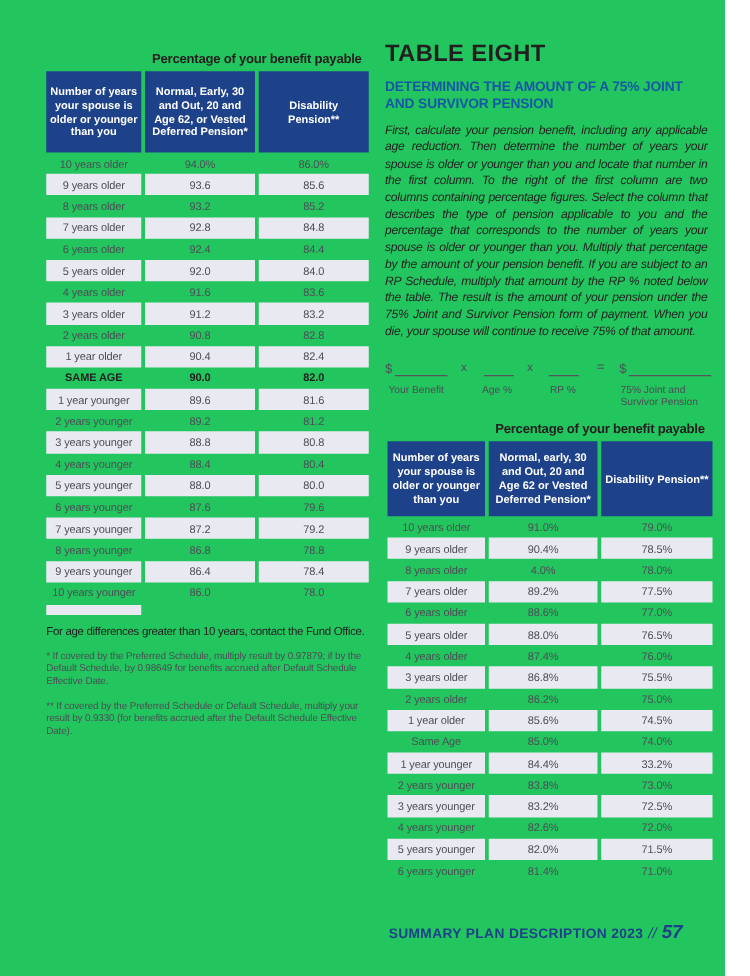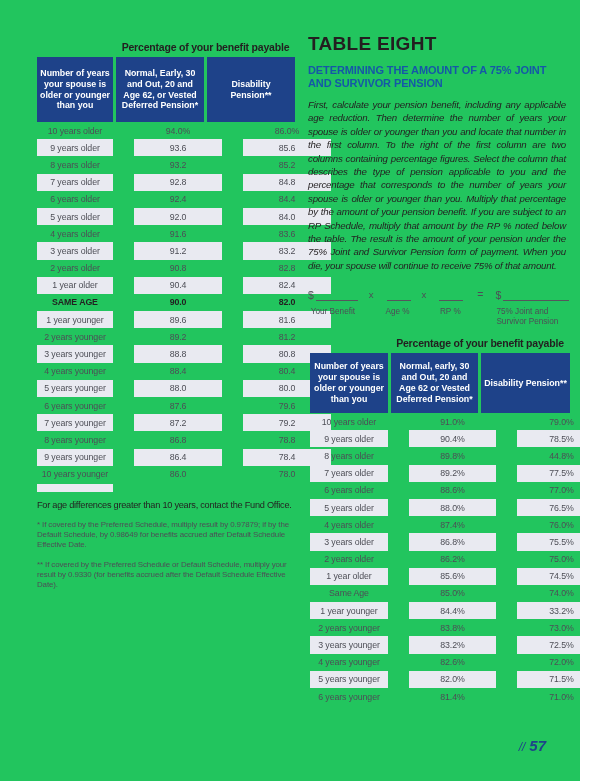--- a/index.html
+++ b/index.html
@@ -5,21 +5,21 @@
   * { margin:0; padding:0; box-sizing:border-box; }
   html,body { width:600px; height:781px; background:#ffffff; font-family:"Liberation Sans", sans-serif; }
   #page { position:relative; width:580px; height:781px; background:#22c55e; overflow:hidden; }
 
   
   .tbl-title { font-size:10.5px; font-weight:bold; color:#231f20; letter-spacing:-0.2px;
                text-align:center; margin-bottom:4px; }
   .ptable .thead { display:grid; column-gap:3px; }
   .hcell { background:#1e4289; color:#fff; font-weight:bold; font-size:8.8px; line-height:10.8px;
            display:flex; align-items:center; justify-content:center; text-align:center; padding:4px 3px; }
-  .trow { display:grid; column-gap:21px; height:17.2px; }
+  .trow { display:grid; column-gap:3px; height:17.2px; }
   .trow .cell { display:flex; align-items:center; justify-content:center; font-size:8.8px;
                 color:#4d4e56; letter-spacing:-0.1px; }
   .rows .trow:nth-child(even) .cell { background:#e9eaf1; }
   .trow.bold .cell { font-weight:bold; color:#231f20; }
   .maxrow { display:grid; column-gap:3px; margin-top:1px; }
   .maxrow .cell { background:#e9eaf1; font-size:8.2px; line-height:10px; color:#4d4e56;
                   display:flex; align-items:center; justify-content:center; text-align:center; padding:4px 8px; }
 
   
   .left-col { position:absolute; left:37px; top:41px; width:258px; }
@@ -243,22 +243,22 @@
             <div class="cell">91.0%</div>
             <div class="cell">79.0%</div>
           </div>
           <div class="trow">
             <div class="cell">9 years older</div>
             <div class="cell">90.4%</div>
             <div class="cell">78.5%</div>
           </div>
           <div class="trow">
             <div class="cell">8 years older</div>
-            <div class="cell">89.8%</div>
-            <div class="cell">44.8%</div>
+            <div class="cell">4.0%</div>
+            <div class="cell">78.0%</div>
           </div>
           <div class="trow">
             <div class="cell">7 years older</div>
             <div class="cell">89.2%</div>
             <div class="cell">77.5%</div>
           </div>
           <div class="trow">
             <div class="cell">6 years older</div>
             <div class="cell">88.6%</div>
             <div class="cell">77.0%</div>
@@ -321,17 +321,18 @@
           <div class="trow">
             <div class="cell">6 years younger</div>
             <div class="cell">81.4%</div>
             <div class="cell">71.0%</div>
           </div>
         </div>
     </div>
   </div>
 
   <div class="pfooter">
+    <span class="ftext">SUMMARY PLAN DESCRIPTION 2023</span>
     <span class="fsep">//</span>
     <span class="fpage">57</span>
   </div>
 
 </div>
 
 </body></html>

